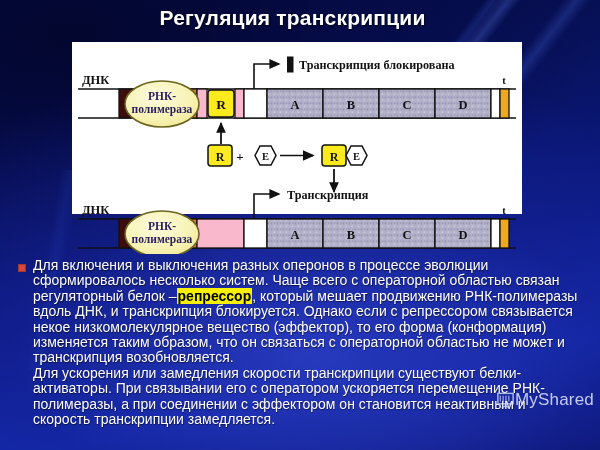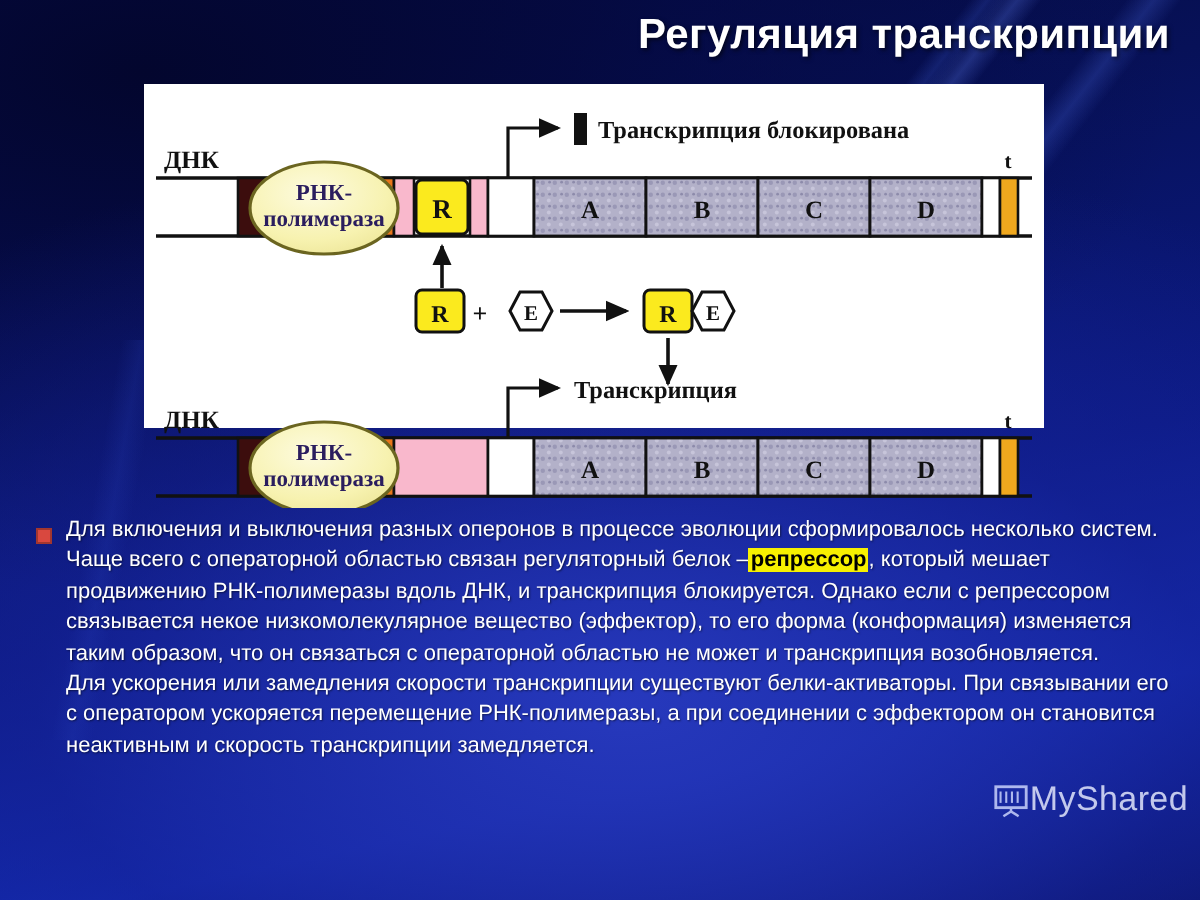--- a/index.html
+++ b/index.html
@@ -22,36 +22,36 @@
   .sw2{top:-20px;right:0px;width:120px;height:150px;
     background:linear-gradient(118deg,rgba(255,255,255,0) 40%,rgba(70,100,220,.5) 47%,rgba(255,255,255,0) 54%);
     transform:skewX(-14deg);}
   .sw3{top:0px;right:95px;width:110px;height:110px;
     background:linear-gradient(112deg,rgba(255,255,255,0) 45%,rgba(60,90,210,.45) 51%,rgba(255,255,255,0) 57%);
     transform:skewX(-20deg);}
   .sw4{top:170px;left:-20px;width:140px;height:200px;
     background:linear-gradient(100deg,rgba(255,255,255,0) 46%,rgba(40,66,190,.35) 52%,rgba(255,255,255,0) 58%);}
 
   
-  #title{position:absolute;left:0;top:6px;width:585px;text-align:right;
+  #title{position:absolute;left:0;top:6px;width:585px;text-align:center;
     color:#ffffff;font-weight:bold;font-size:21px;letter-spacing:.2px;
     text-shadow:1px 1px 2px rgba(0,0,0,.6);z-index:5;}
 
   
   #panel{position:absolute;left:72px;top:42px;width:450px;height:172px;
     background:#ffffff;z-index:4;}
 
   .dg{position:absolute;left:0;top:0;width:450px;height:212px;}
 
   
   #bodywrap{position:absolute;left:18px;top:258px;width:570px;z-index:6;
     display:flex;gap:7px;align-items:flex-start;}
   #bullet{width:8px;height:8px;background:#d9483f;margin-top:6px;flex:0 0 auto;
     box-shadow:0 0 0 1px rgba(0,0,0,.25) inset;}
-  #bodytext{color:#ffffff;font-size:11px;line-height:15.4px;
+  #bodytext{color:#ffffff;font-size:14px;line-height:15.4px;
     text-shadow:0.5px 0.5px 1px rgba(0,0,0,.55);width:552px;}
   .hl{background:#f7f000;color:#000000;font-weight:bold;
     padding:0 1px;text-shadow:none;}
 
   
   #wm{position:absolute;right:6px;bottom:40px;z-index:7;
     display:flex;align-items:center;gap:0;opacity:.82;text-align:right;}
   #wm .wmtxt{color:#e9edff;font-size:17px;letter-spacing:.2px;}
 </style>
 </head>

